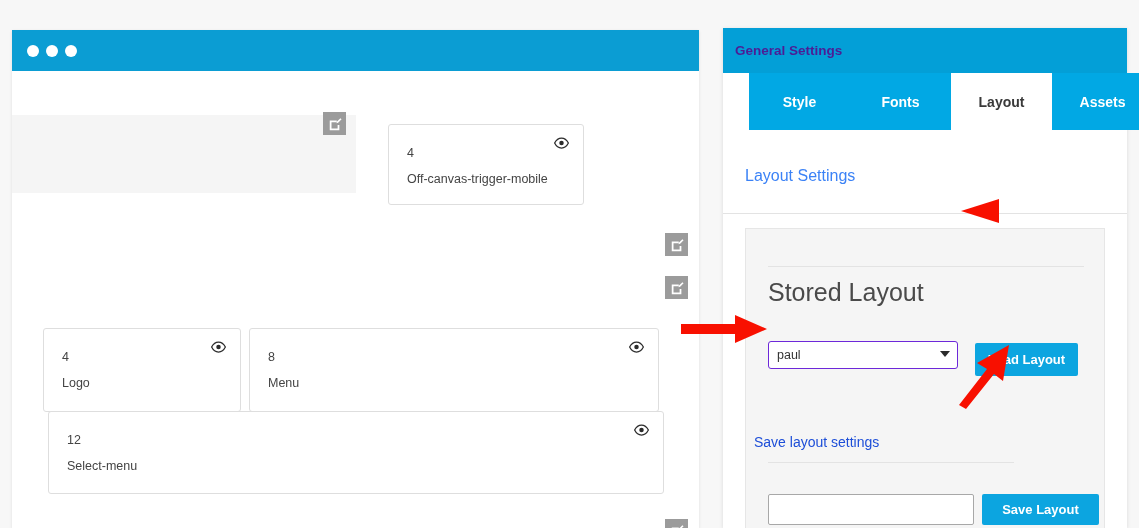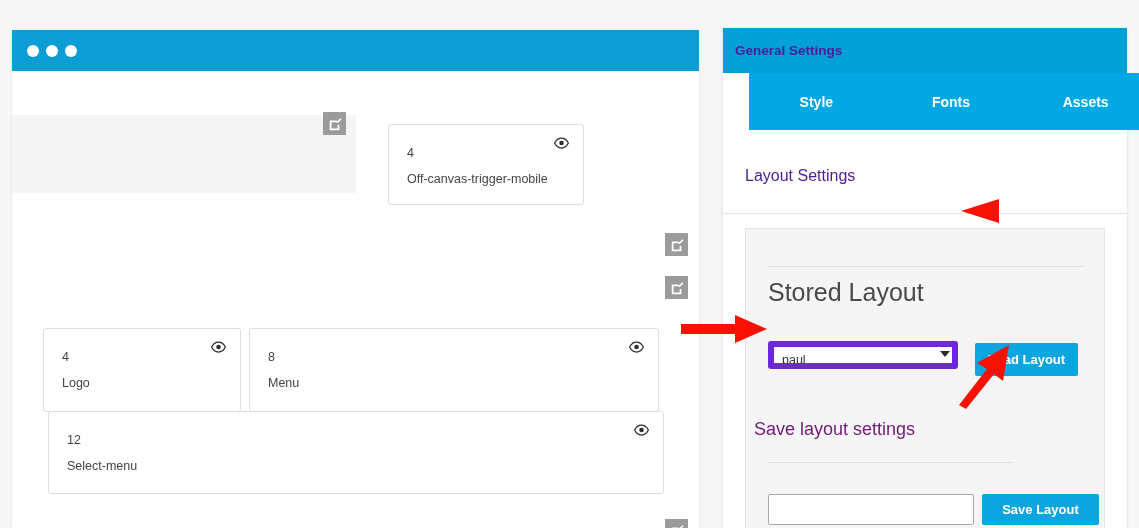--- a/index.html
+++ b/index.html
@@ -155,21 +155,21 @@
     left: 0; top: 185px;
     width: 404px;
     height: 1px;
     background: #e3e3e3;
   }
   #layout-settings-heading {
     position: absolute;
     left: 22px;
     top: 139px;
     font-size: 16px;
-    color: #4c1d95;
+    color: #3b82f6;
   }
 
   #stored-box {
     position: absolute;
     left: 22px;
     top: 200px;
     width: 360px;
     height: 300px;
     background: #f5f5f5;
     border: 1px solid #e6e6e6;
@@ -190,21 +190,21 @@
     color: #4a4a4a;
     font-weight: normal;
     line-height: 1.1;
   }
   #layout-select {
     position: absolute;
     left: 22px;
     top: 112px;
     width: 190px;
     height: 28px;
-    border: 6px solid #6d28d9;
+    border: 1px solid #6d28d9;
     border-radius: 3px;
     background: #ffffff;
     box-sizing: border-box;
     font-size: 12.5px;
     color: #333333;
     padding: 0 20px 0 8px;
     line-height: 26px;
     appearance: none;
     -webkit-appearance: none;
   }
@@ -232,23 +232,23 @@
   #load-btn {
     left: 229px;
     top: 114px;
     width: 103px;
     height: 33px;
   }
   #hr-save { left: 22px; top: 233px; width: 246px; }
   #save-title {
     position: absolute;
     left: 8px;
-    top: 190px;
-    font-size: 18px;
-    color: #701a75;
+    top: 205px;
+    font-size: 14px;
+    color: #1d4ed8;
   }
   #save-input {
     position: absolute;
     left: 22px;
     top: 265px;
     width: 206px;
     height: 31px;
     border: 1px solid #a8a8a8;
     background: #ffffff;
     box-sizing: border-box;
@@ -347,20 +347,21 @@
     </div>
   </div>
 
   <div id="right-panel">
 
     <div id="rp-title">General Settings</div>
 
     <div id="tabs">
       <div class="tab">Style</div>
       <div class="tab">Fonts</div>
+      <div class="tab active">Layout</div>
       <div class="tab">Assets</div>
     </div>
 
     <div id="layout-settings-heading">Layout Settings</div>
     <div id="content-divider"></div>
 
     <div id="stored-box">
       <div class="hr-light" id="hr-stored"></div>
       <div id="stored-title">Stored Layout</div>
 

